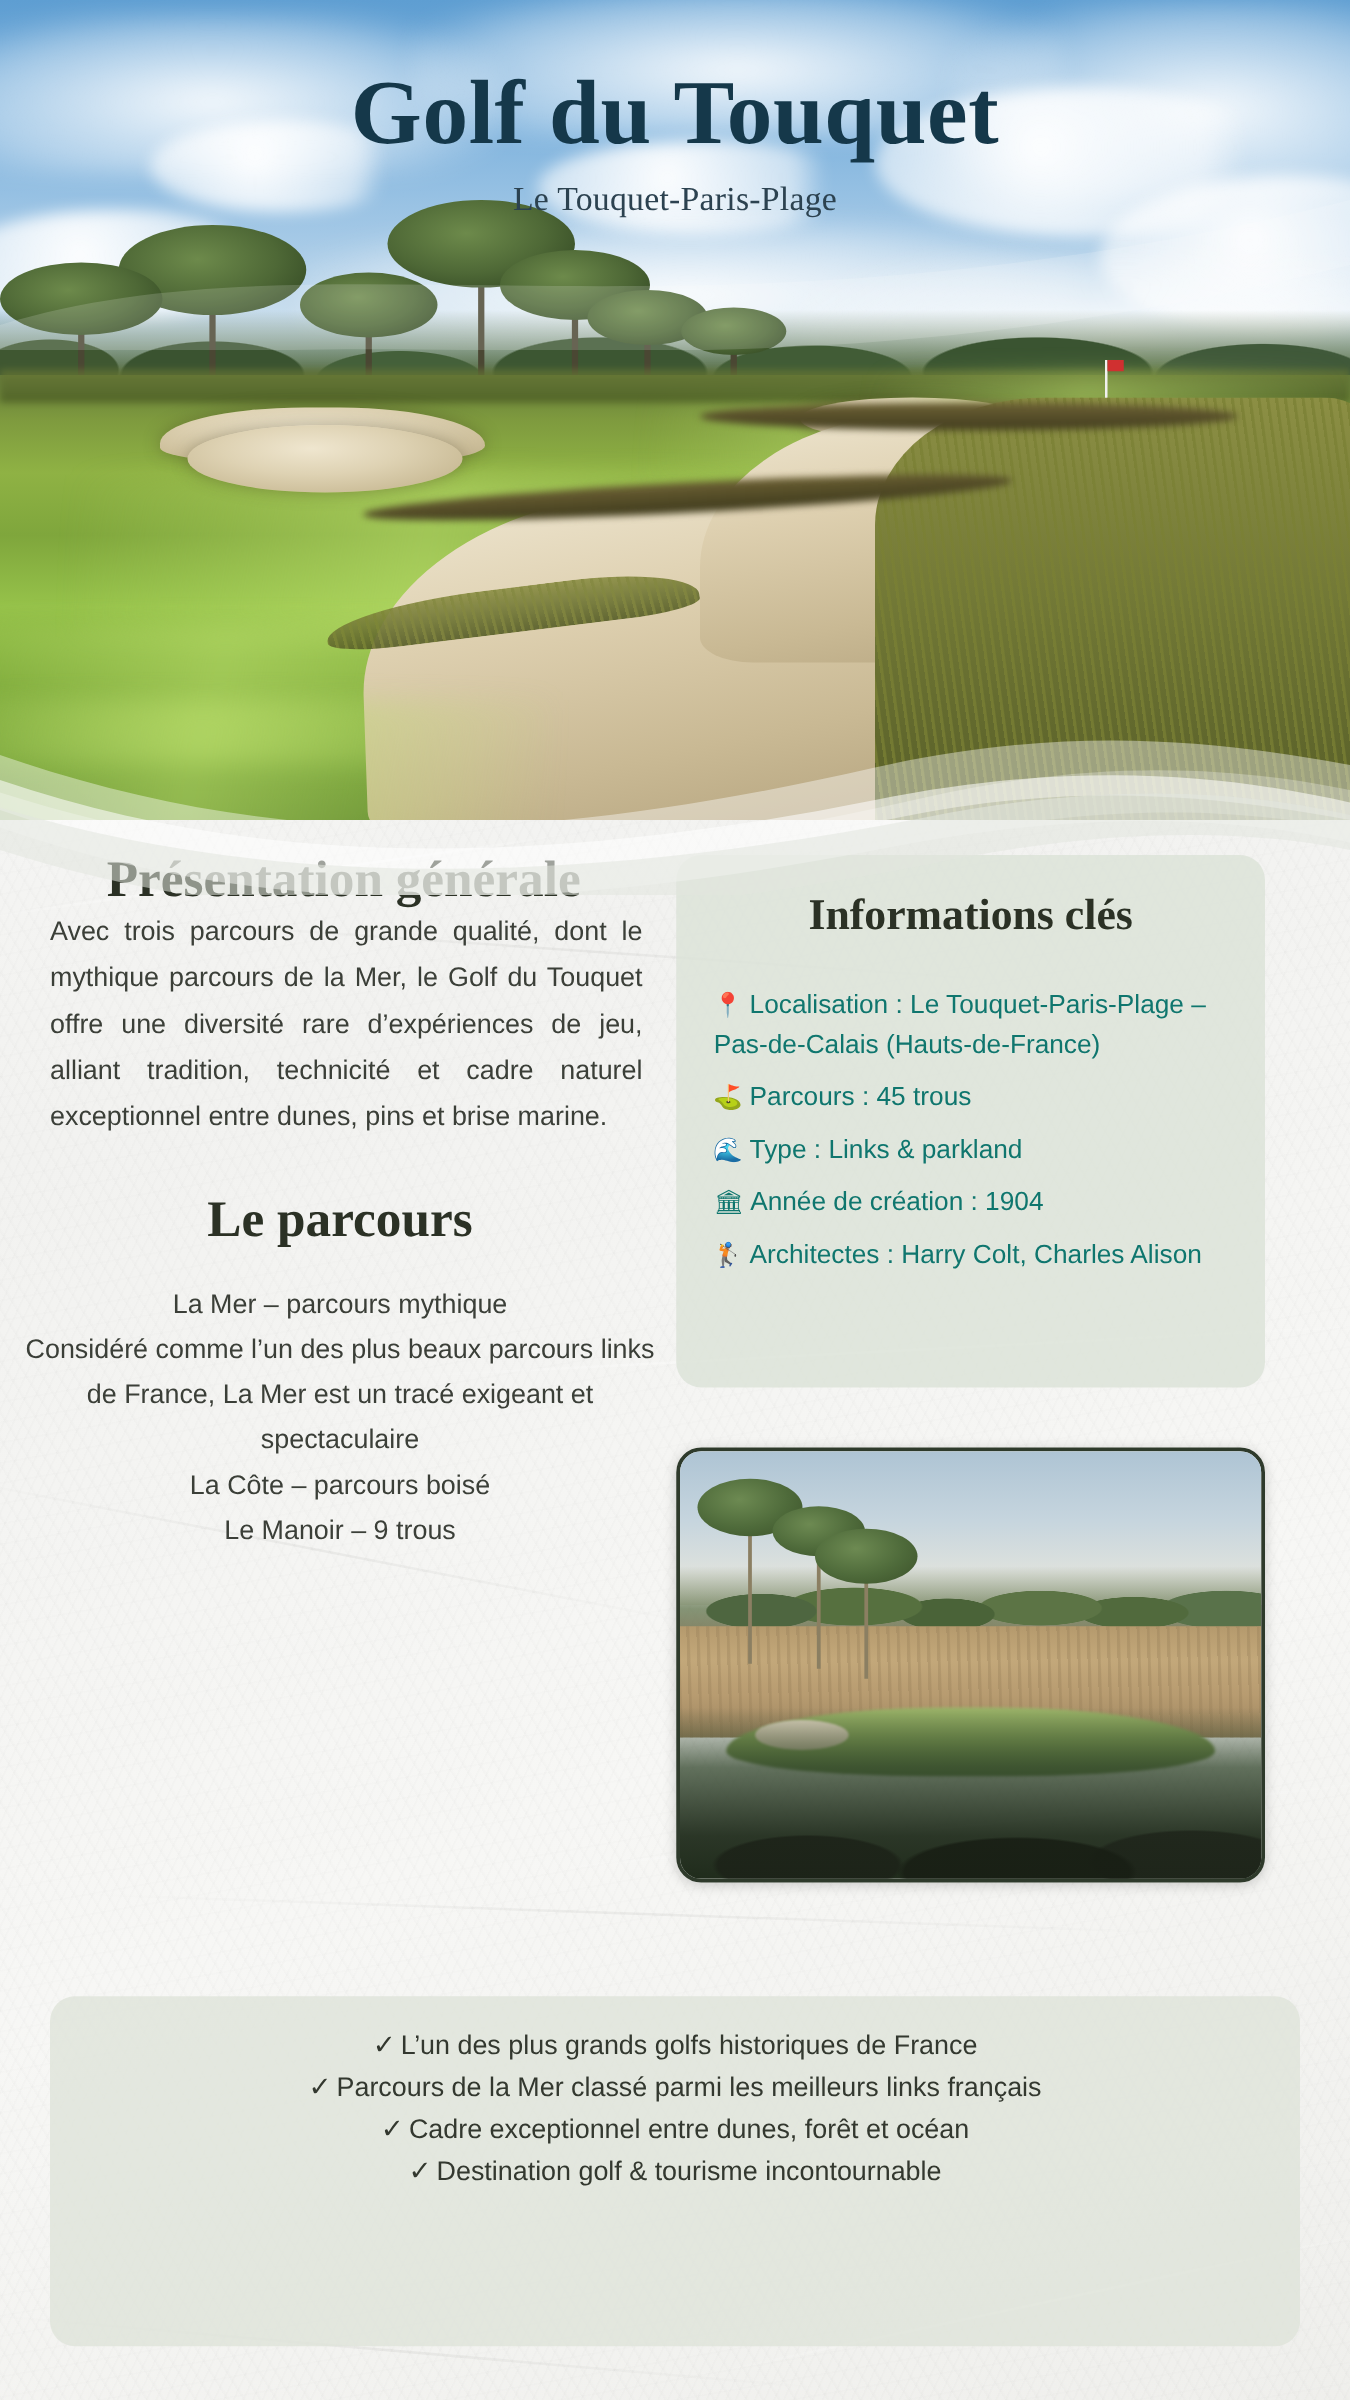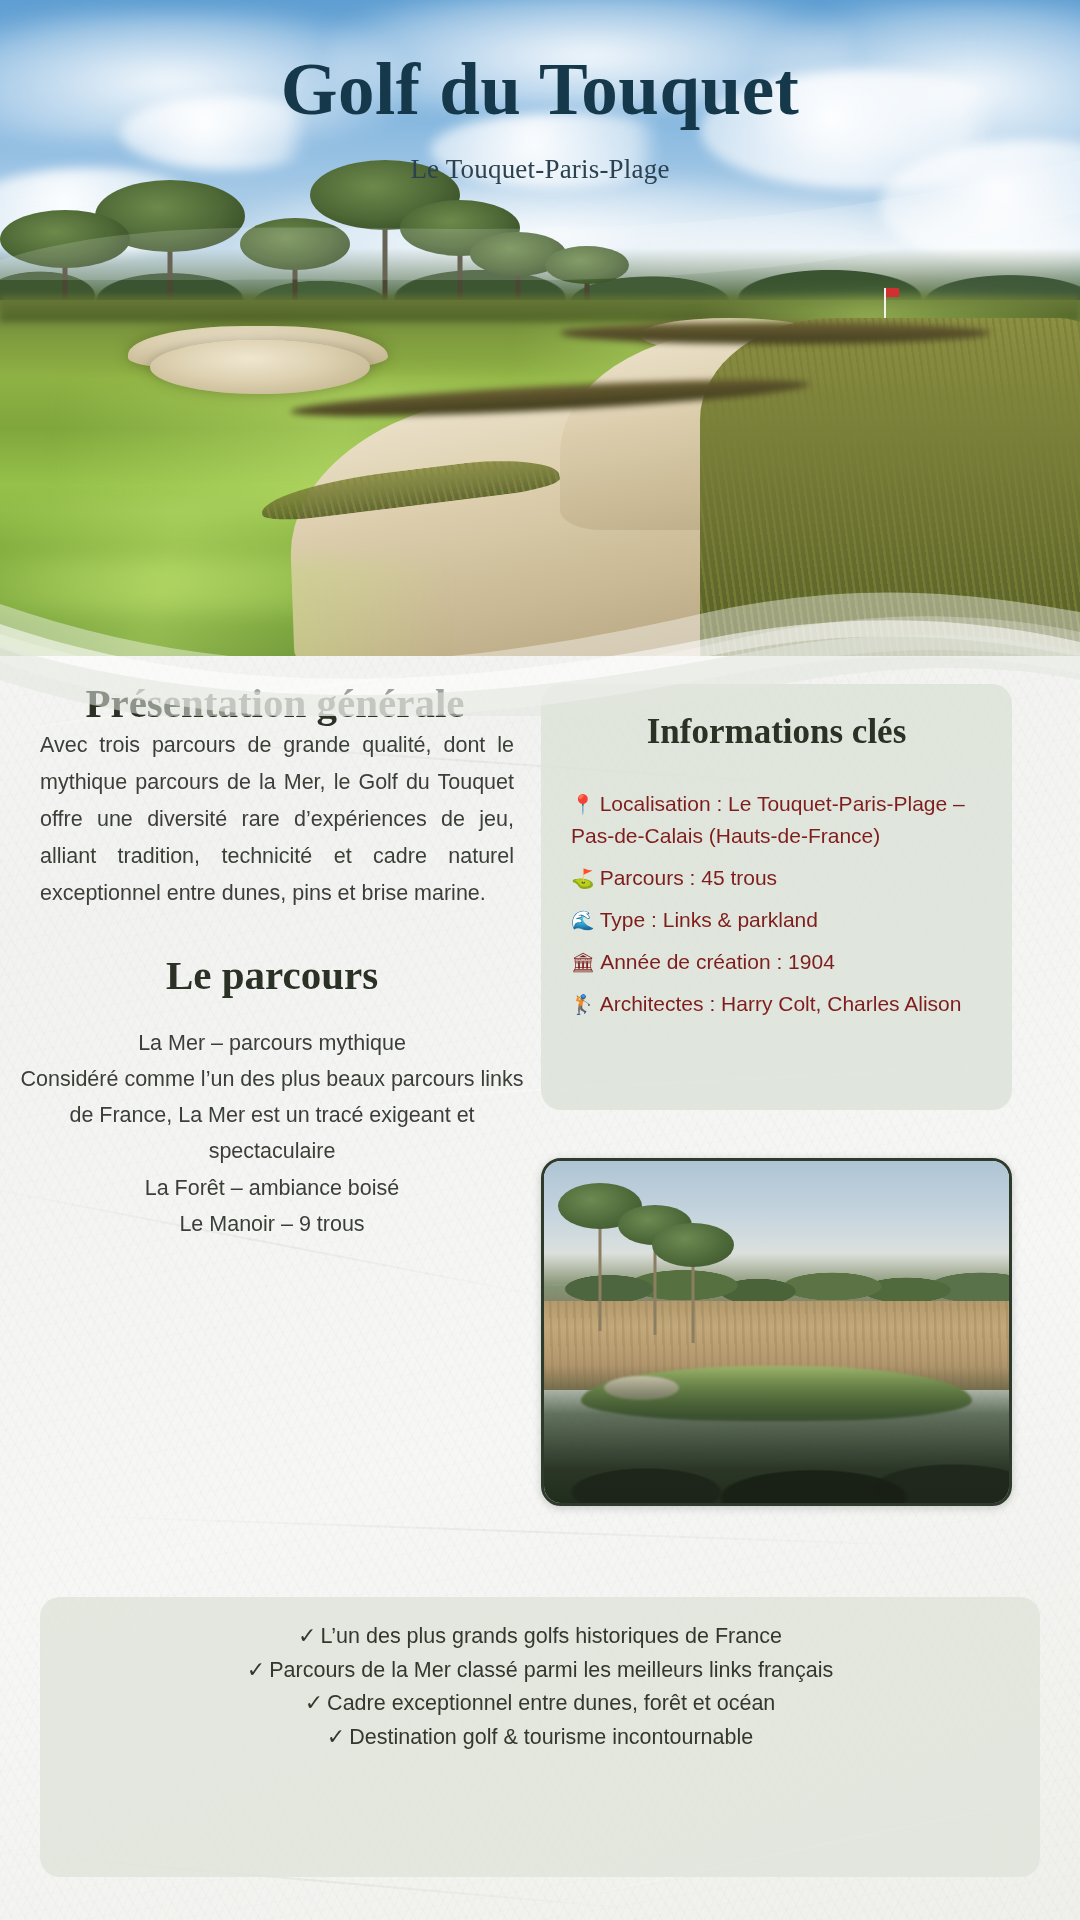--- a/index.html
+++ b/index.html
@@ -159,21 +159,21 @@
     color: #153murky;
     color: #15384a;
     letter-spacing: .5px;
     line-height: 1.05;
   }
   .hero-subtitle {
     font-family: "Liberation Serif", "DejaVu Serif", serif;
     font-size: 27px;
     font-weight: 400;
     color: #2c4250;
-    margin-top: 25px;
+    margin-top: 15px;
     letter-spacing: .2px;
   }
 
   
   .content { position: absolute; left:0; top:0; width:1080px; height:1920px; z-index: 5; }
 
   .col-left {
     position: absolute;
     left: 16px; top: 680px; width: 512px;
   }
@@ -231,21 +231,21 @@
     margin-top: 6px;
   }
   .info-list {
     margin-top: 36px;
     list-style: none;
   }
   .info-list li {
     font-family: "Liberation Sans", sans-serif;
     font-size: 21px;
     line-height: 1.52;
-    color: #7f1d1d;
+    color: #0f766e;
     margin-bottom: 10px;
     padding-left: 4px;
   }
   .ico { font-size: 19px; margin-right: 5px; }
 
   
   .photo2 {
     position: absolute;
     left: 541px; top: 1158px;
     width: 471px; height: 348px;
@@ -434,21 +434,21 @@
 <div class="content">
 
   <div class="col-left">
     <h2 class="section-head left-head">Présentation générale</h2>
     <p class="body">Avec trois parcours de grande qualité, dont le mythique parcours de la Mer, le Golf du Touquet offre une diversité rare d’expériences de jeu, alliant tradition, technicité et cadre naturel exceptionnel entre dunes, pins et brise marine.</p>
 
     <h2 class="section-head parcours-head">Le parcours</h2>
     <div class="parcours-list">
       <div>La Mer – parcours mythique</div>
       <div>Considéré comme l’un des plus beaux parcours links de France, La Mer est un tracé exigeant et spectaculaire</div>
-      <div>La Forêt – ambiance boisé</div>
+      <div>La Côte – parcours boisé</div>
       <div>Le Manoir – 9 trous</div>
     </div>
   </div>
 
   <div class="info-panel">
     <h2>Informations clés</h2>
     <ul class="info-list">
       <li>
         <span class="ico">📍</span><span>Localisation : Le Touquet-Paris-Plage – Pas-de-Calais (Hauts-de-France)</span>
       </li>

